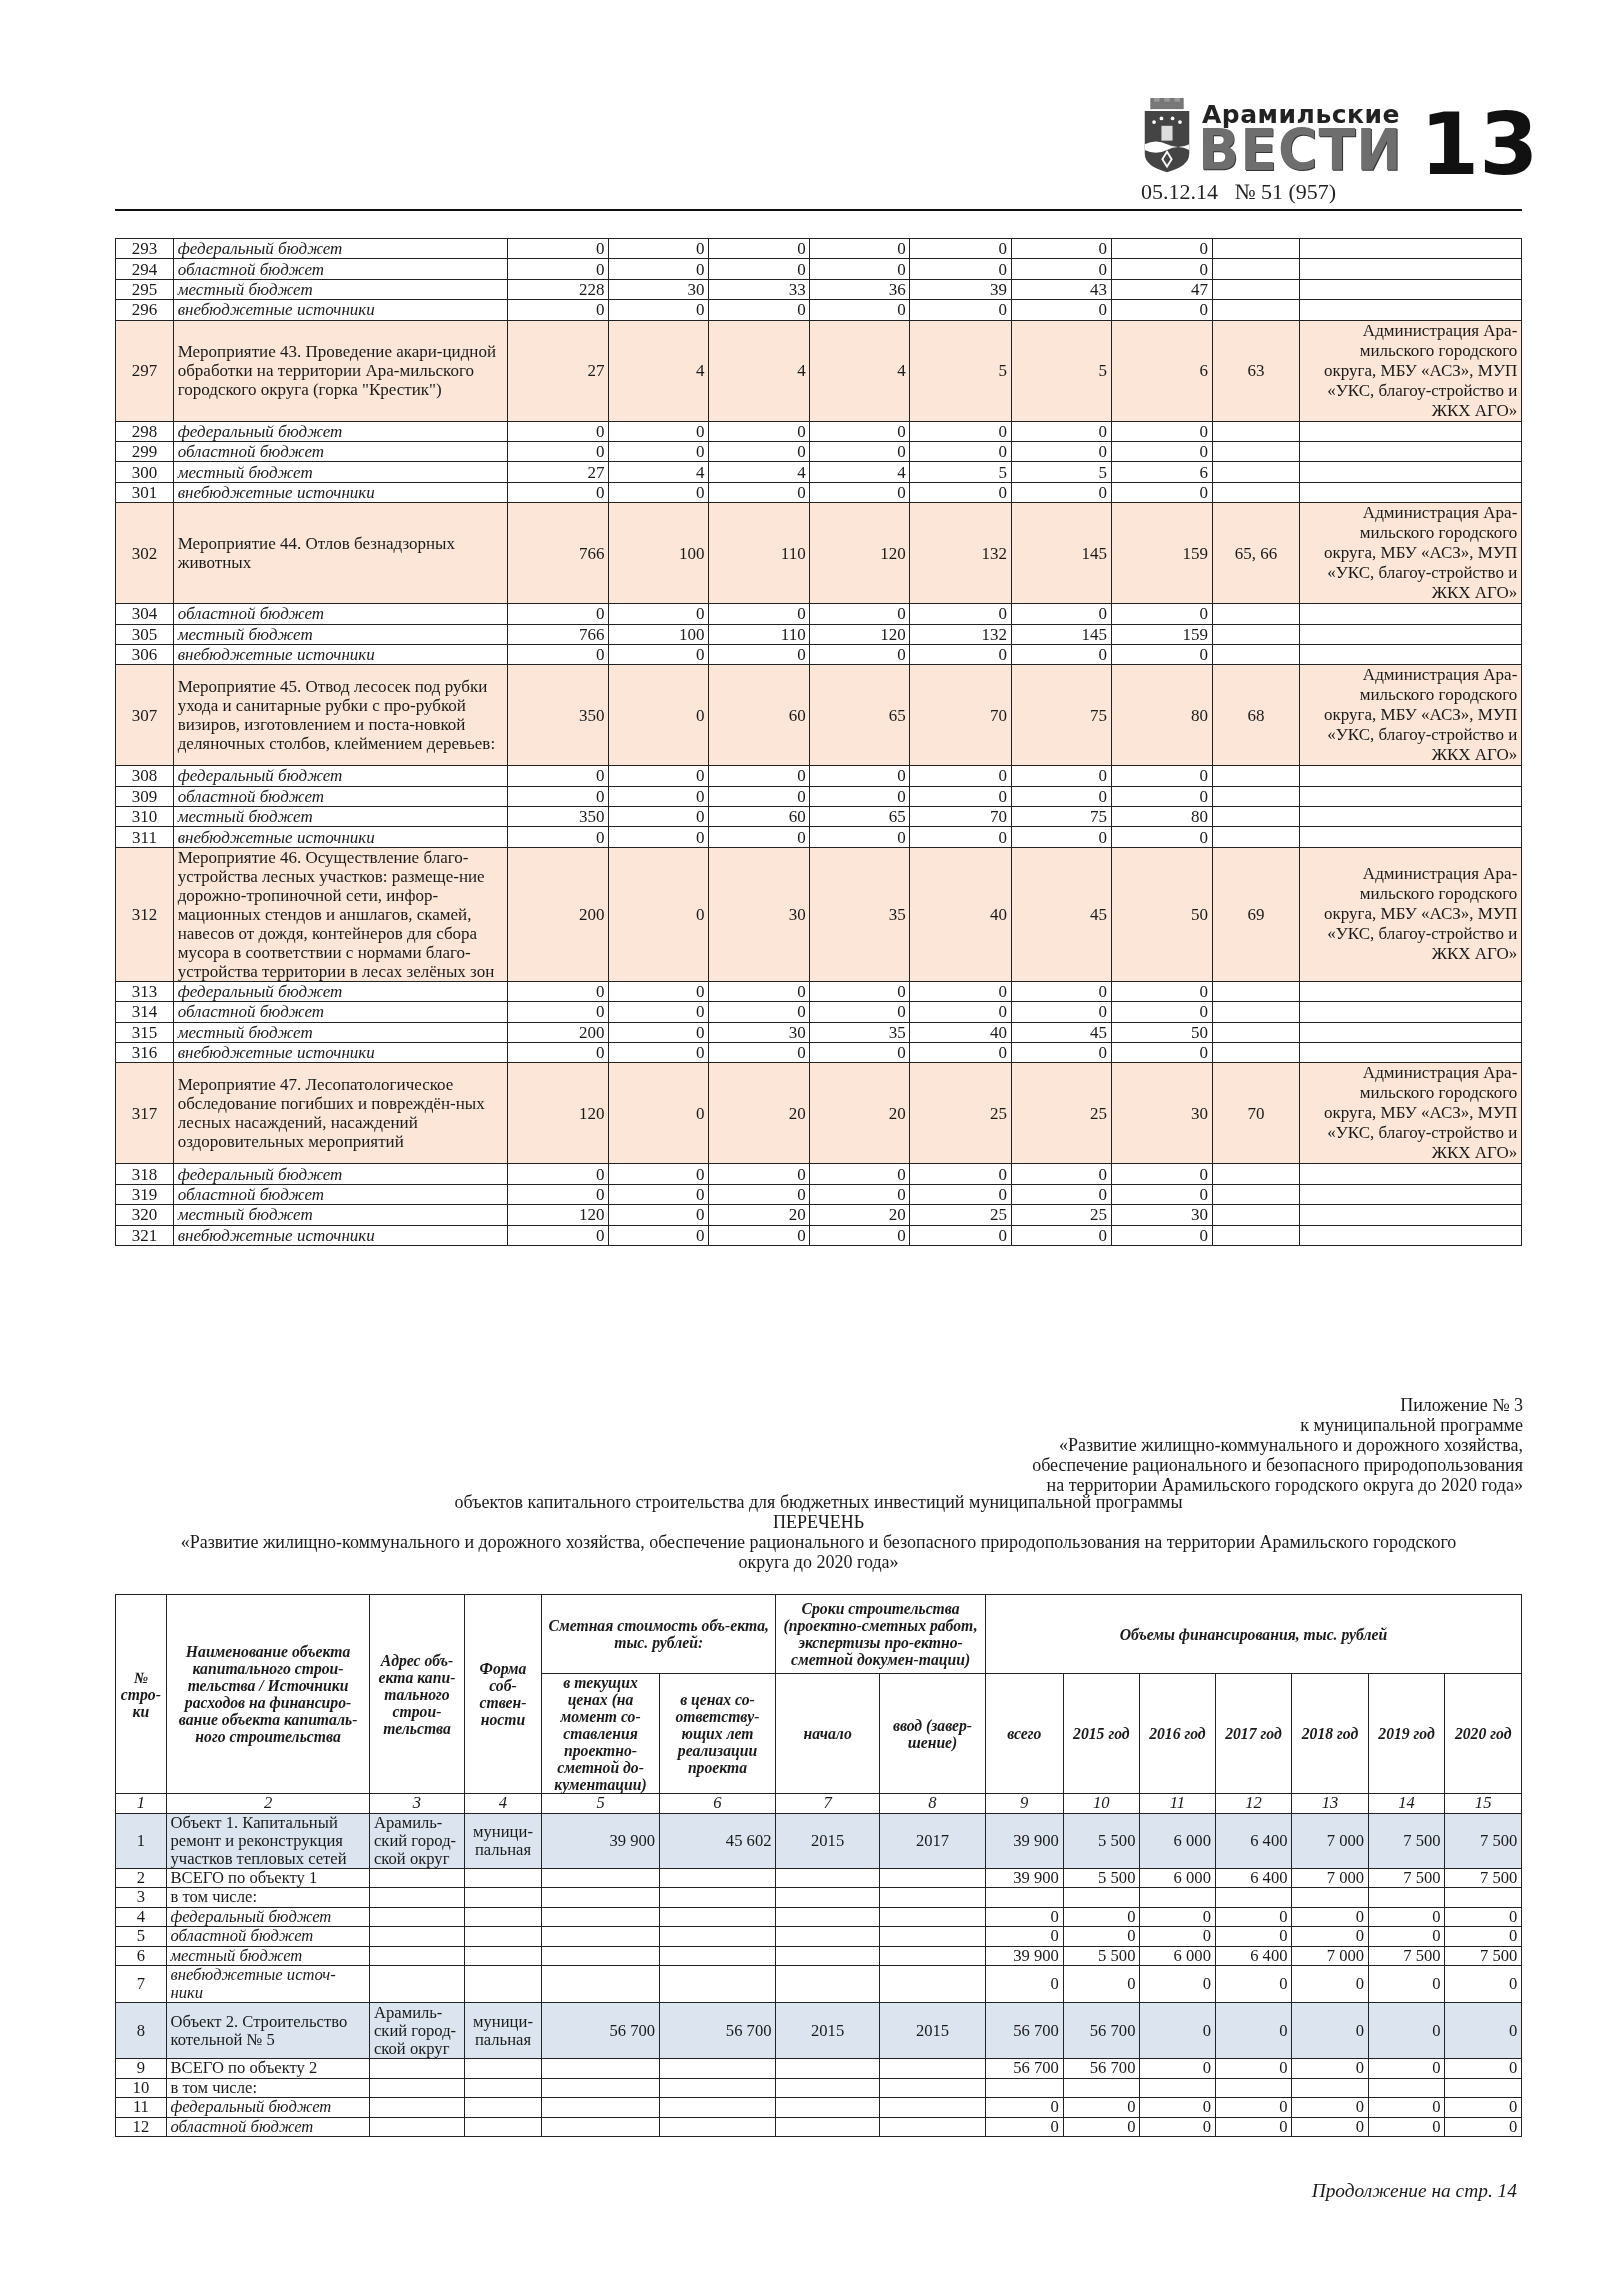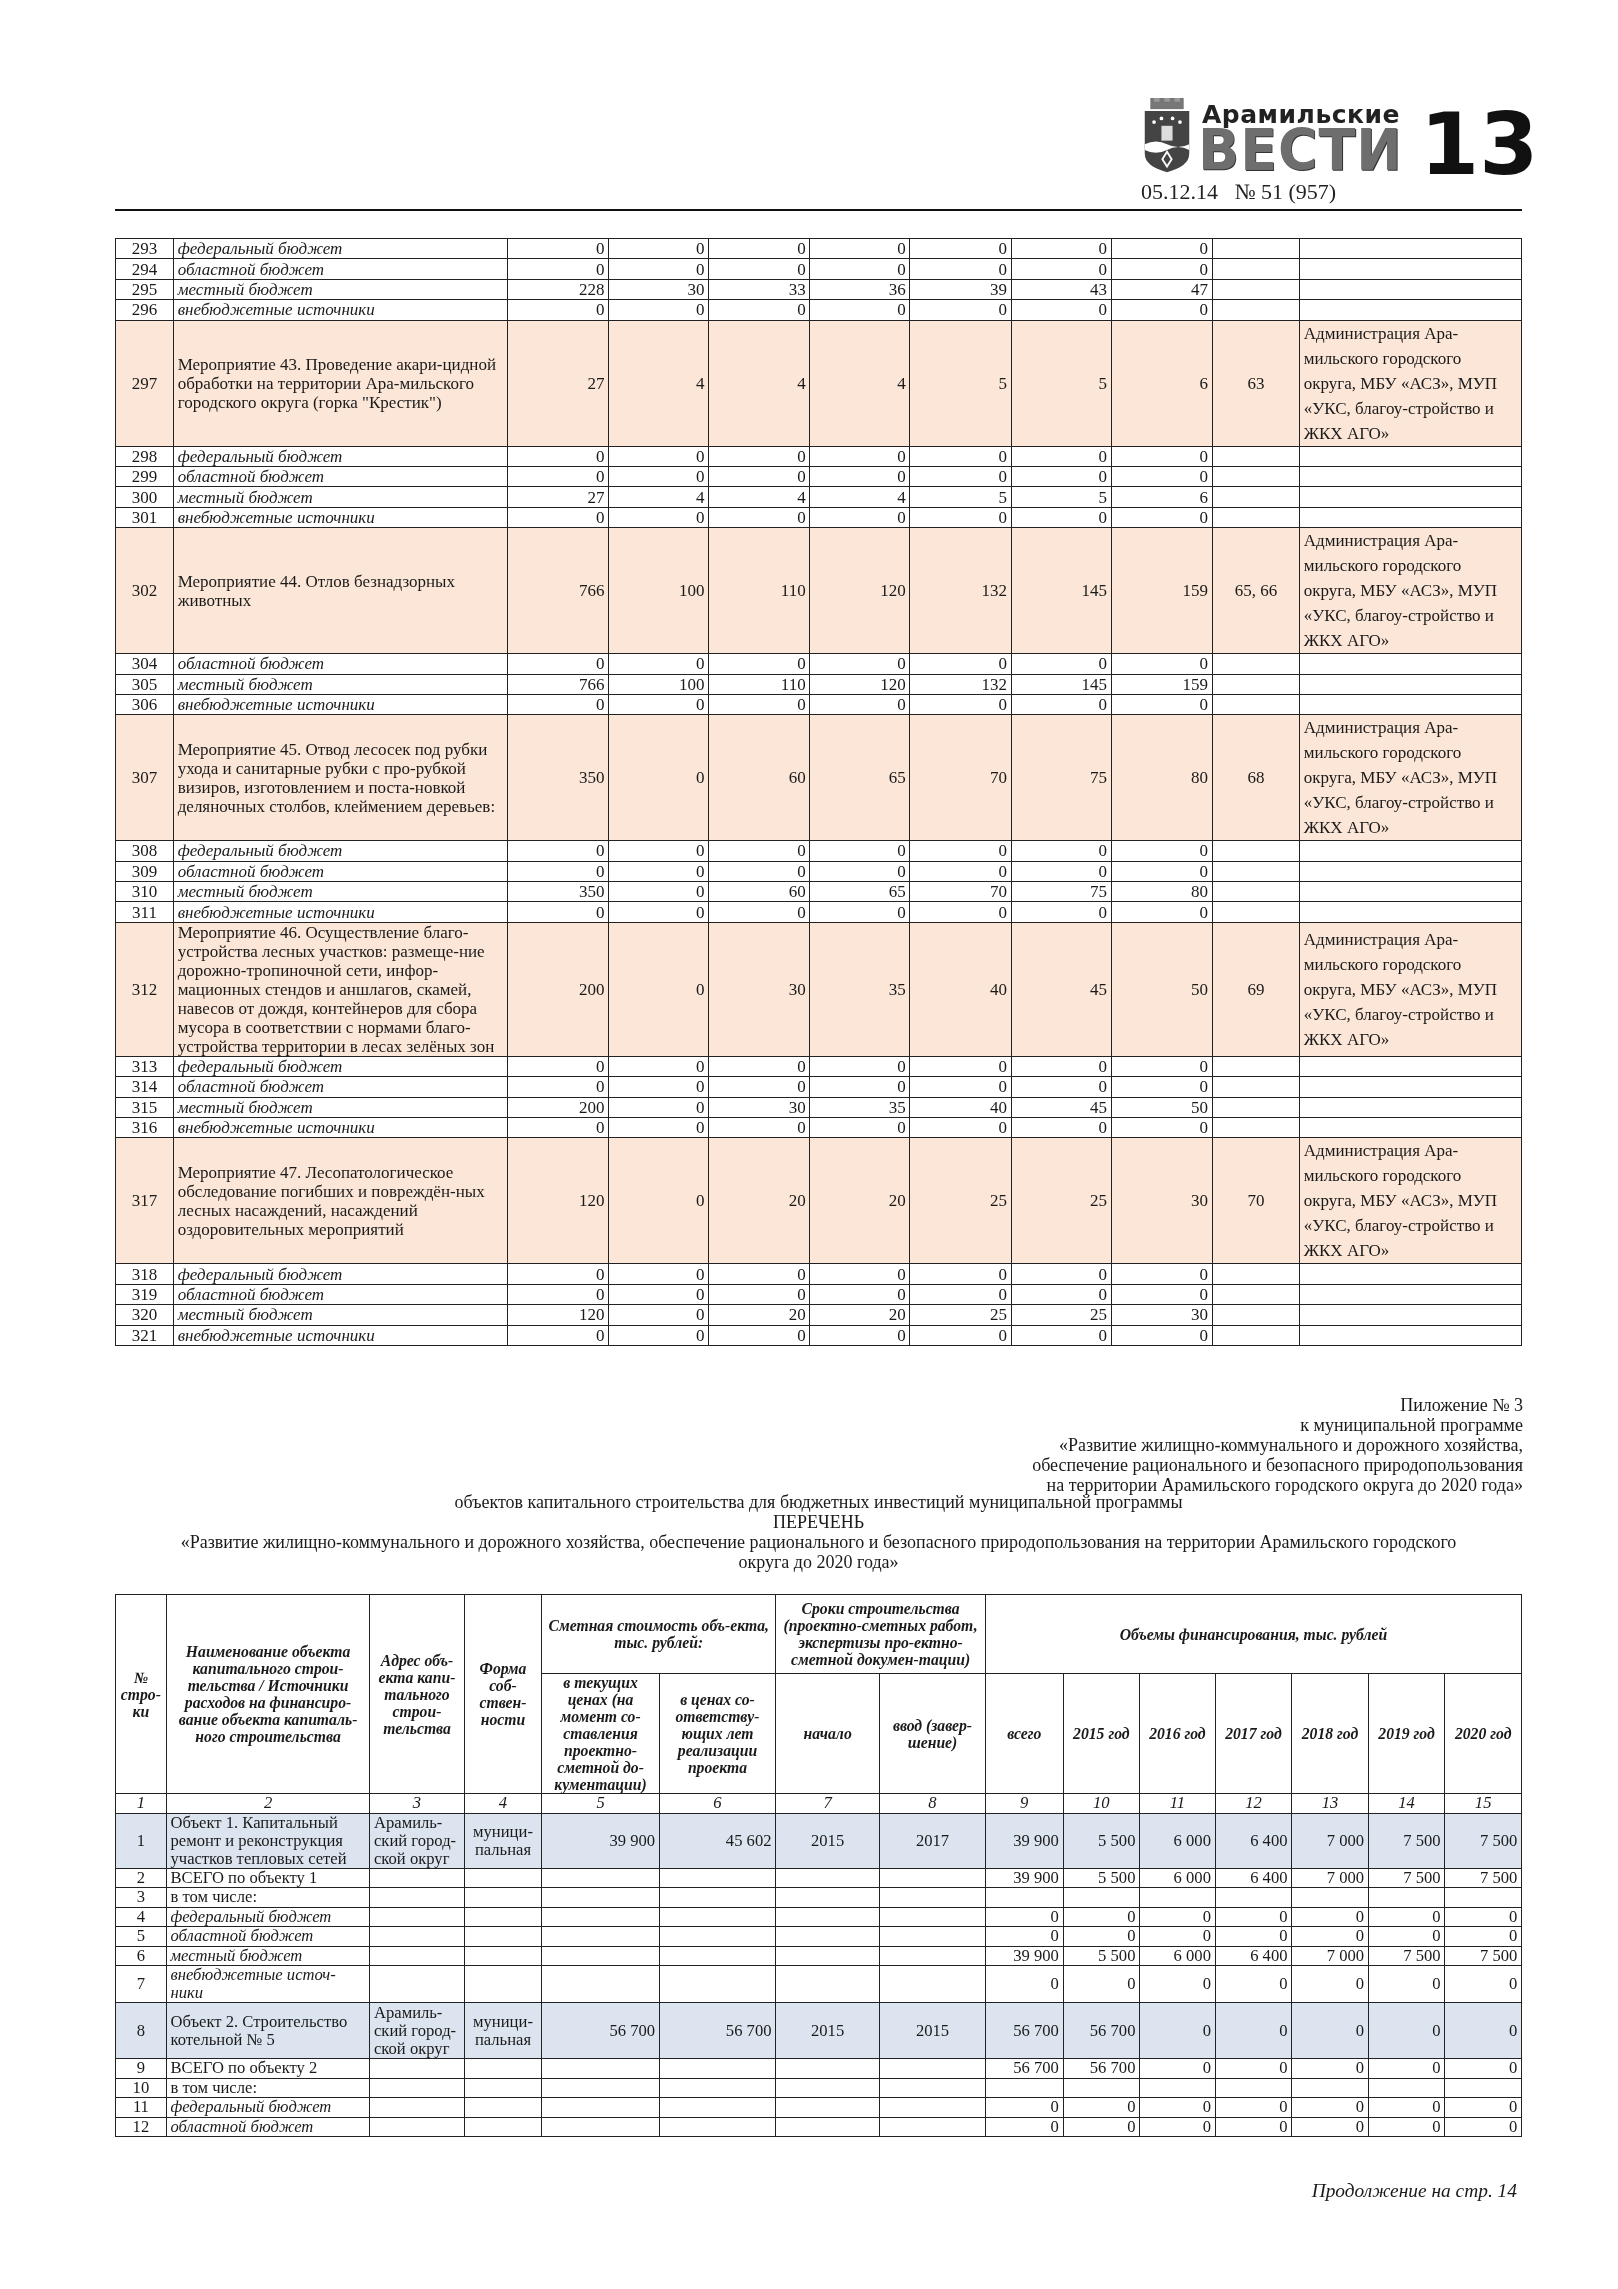--- a/index.html
+++ b/index.html
@@ -12,21 +12,21 @@
   .page-num { position:absolute; left:279px; top:3.7px; font-family:"DejaVu Sans", sans-serif; font-size:85px; font-weight:bold; color:#111; line-height:85px; }
   .head-rule { position:absolute; left:115px; top:209px; width:1407px; height:1.8px; background:#111; }
 
   table { border-collapse:collapse; position:absolute; }
   td, th { border:1.4px solid #222; padding:0 3.7px; font-size:17px; line-height:19px; vertical-align:middle; }
   .t1 { left:115px; top:238px; width:1407px; }
   .t1 td.n { text-align:center; width:49px; }
   .t1 td.name { width:322px; }
   .t1 td.v { text-align:right; }
   .t1 td.ind { text-align:center; width:78px; }
-  .t1 td.resp { text-align:left; width:211px; line-height:25px; }
+  .t1 td.resp { text-align:right; width:211px; line-height:20px; }
   .t1 tr.src td { height:19.4px; }
   .t1 tr.src td.name { font-style:italic; }
   .hl td { background:#fbe6d7; }
 
   .annex { position:absolute; right:96px; top:1395px; text-align:right; font-size:18px; line-height:20px; }
   .title-block { position:absolute; left:115px; top:1492px; width:1407px; text-align:center; font-size:18px; line-height:20px; }
 
   .t2 { left:115px; top:1594px; width:1407px; }
   .t2 th { font-style:italic; font-weight:bold; font-size:15.7px; line-height:17px; text-align:center; }
   .t2 td { font-size:16.6px; line-height:18px; }

